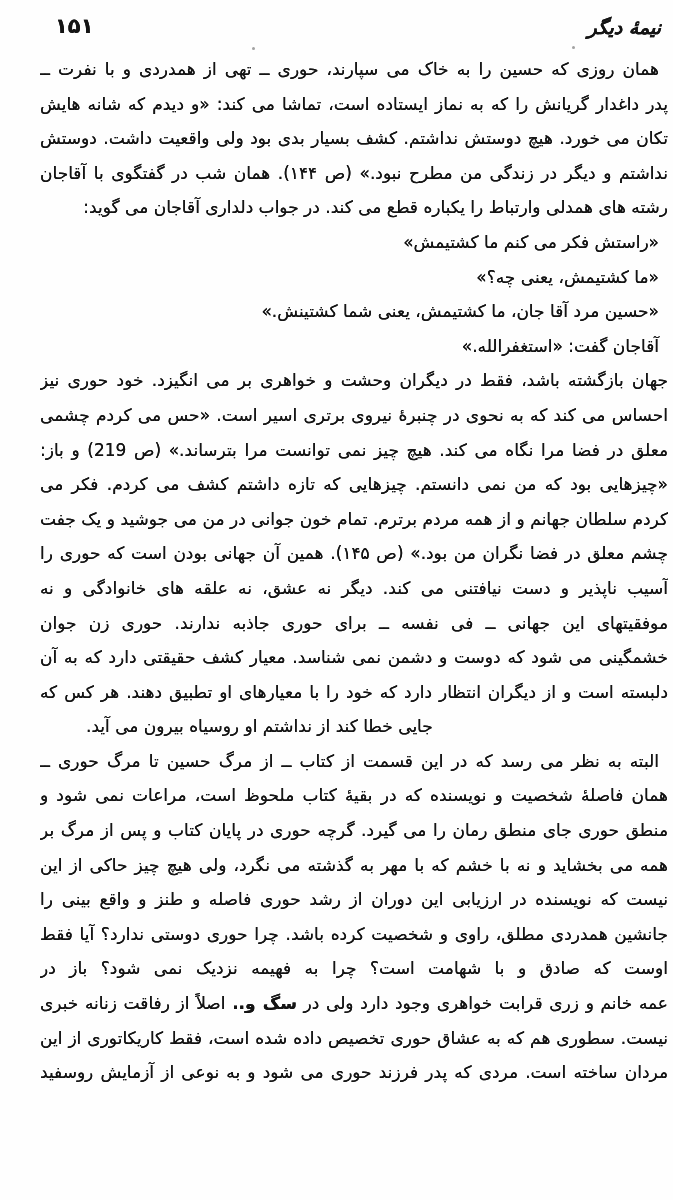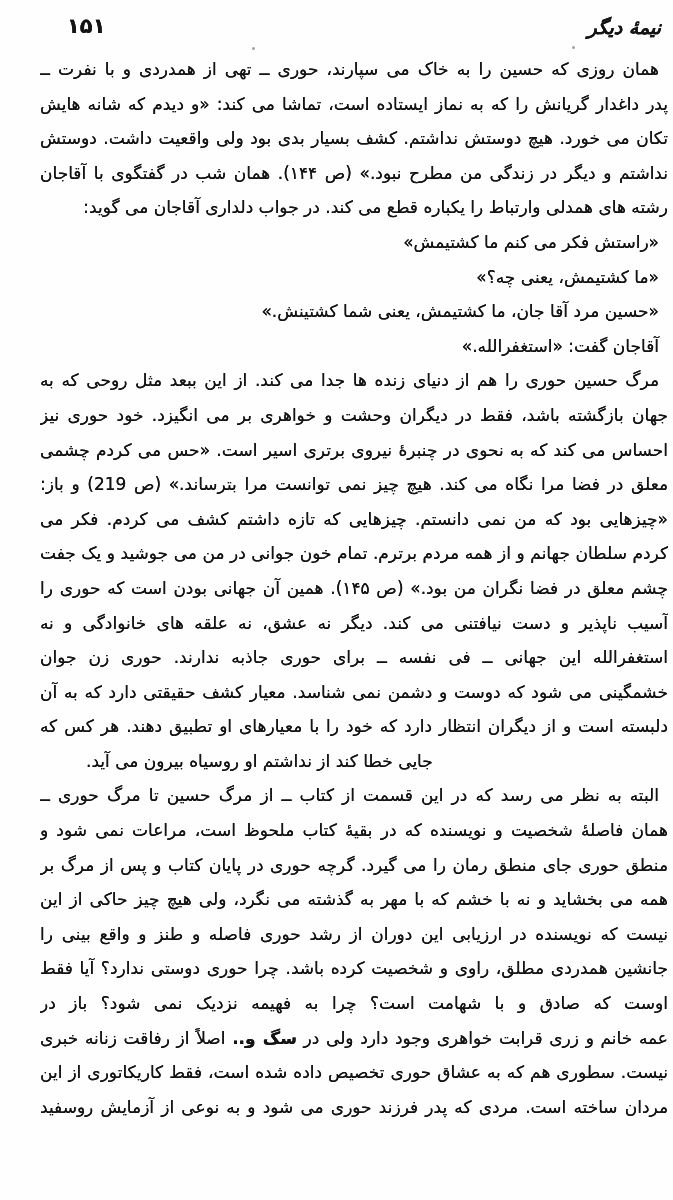--- a/index.html
+++ b/index.html
@@ -18,21 +18,20 @@
   
   .header {
     position:absolute; top:10px; left:0; right:0; height:40px;
   }
   .page-number {
     position:absolute; left:55px; top:4px;
     font-size:21px; font-weight:bold;
     letter-spacing:2px;
     direction:ltr;
     text-shadow:0 0 0.6px currentColor;
-    margin-left:12px;
   }
   .running-title {
     position:absolute; right:12px; top:6px;
     font-size:19px;
     font-style:italic;
     font-weight:bold;
     text-shadow:0 0 0.4px currentColor;
   }
   
   .body-text {
@@ -98,29 +97,28 @@
   <div class="body-text">
       <div class="line p"><span>همان روزی که حسین را به خاک می سپارند، حوری ــ تهی از همدردی و با نفرت ــ</span></div>
       <div class="line j"><span>پدر داغدار گریانش را که به نماز ایستاده است، تماشا می کند: «و دیدم که شانه هایش</span></div>
       <div class="line j"><span>تکان می خورد. هیچ دوستش نداشتم. کشف بسیار بدی بود ولی واقعیت داشت. دوستش</span></div>
       <div class="line j"><span>نداشتم و دیگر در زندگی من مطرح نبود.» (ص ۱۴۴). همان شب در گفتگوی با آقاجان</span></div>
       <div class="line e"><span>رشته های همدلی وارتباط را یکباره قطع می کند. در جواب دلداری آقاجان می گوید:</span></div>
       <div class="line d"><span>«راستش فکر می کنم ما کشتیمش»</span></div>
       <div class="line d"><span>«ما کشتیمش، یعنی چه؟»</span></div>
       <div class="line d"><span>«حسین مرد آقا جان، ما کشتیمش، یعنی شما کشتینش.»</span></div>
       <div class="line d"><span>آقاجان گفت: «استغفرالله.»</span></div>
-      <div class="line p"><span>مرگ حسین حوری را هم از دنیای زنده ها جدا می کند. از این ببعد مثل روحی که به</span></div>
       <div class="line j"><span>جهان بازگشته باشد، فقط در دیگران وحشت و خواهری بر می انگیزد. خود حوری نیز</span></div>
       <div class="line j"><span>احساس می کند که به نحوی در چنبرهٔ نیروی برتری اسیر است. «حس می کردم چشمی</span></div>
       <div class="line j"><span>معلق در فضا مرا نگاه می کند. هیچ چیز نمی توانست مرا بترساند.» (ص 219) و باز:</span></div>
       <div class="line j"><span>«چیزهایی بود که من نمی دانستم. چیزهایی که تازه داشتم کشف می کردم. فکر می</span></div>
       <div class="line j"><span>کردم سلطان جهانم و از همه مردم برترم. تمام خون جوانی در من می جوشید و یک جفت</span></div>
       <div class="line j"><span>چشم معلق در فضا نگران من بود.» (ص ۱۴۵). همین آن جهانی بودن است که حوری را</span></div>
       <div class="line j"><span>آسیب ناپذیر و دست نیافتنی می کند. دیگر نه عشق، نه علقه های خانوادگی و نه</span></div>
-      <div class="line j"><span>استغفرالله این جهانی ــ فی نفسه ــ برای حوری جاذبه ندارند. حوری زن جوان</span></div>
+      <div class="line j"><span>موفقیتهای این جهانی ــ فی نفسه ــ برای حوری جاذبه ندارند. حوری زن جوان</span></div>
       <div class="line j"><span>خشمگینی می شود که دوست و دشمن نمی شناسد. معیار کشف حقیقتی دارد که به آن</span></div>
       <div class="line j"><span>دلبسته است و از دیگران انتظار دارد که خود را با معیارهای او تطبیق دهند. هر کس که</span></div>
       <div class="line el"><span>جایی خطا کند از نداشتم او روسیاه بیرون می آید.</span></div>
       <div class="line p"><span>البته به نظر می رسد که در این قسمت از کتاب ــ از مرگ حسین تا مرگ حوری ــ</span></div>
       <div class="line j"><span>همان فاصلهٔ شخصیت و نویسنده که در بقیهٔ کتاب ملحوظ است، مراعات نمی شود و</span></div>
       <div class="line j"><span>منطق حوری جای منطق رمان را می گیرد. گرچه حوری در پایان کتاب و پس از مرگ بر</span></div>
       <div class="line j"><span>همه می بخشاید و نه با خشم که با مهر به گذشته می نگرد، ولی هیچ چیز حاکی از این</span></div>
       <div class="line j"><span>نیست که نویسنده در ارزیابی این دوران از رشد حوری فاصله و طنز و واقع بینی را</span></div>
       <div class="line j"><span>جانشین همدردی مطلق، راوی و شخصیت کرده باشد. چرا حوری دوستی ندارد؟ آیا فقط</span></div>
       <div class="line j"><span>اوست که صادق و با شهامت است؟ چرا به فهیمه نزدیک نمی شود؟ باز در </span></div>

